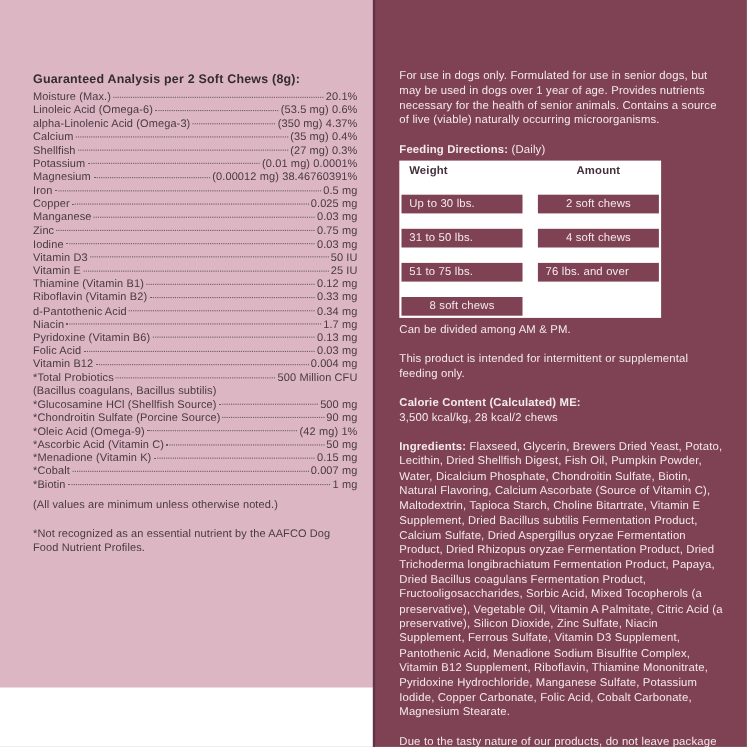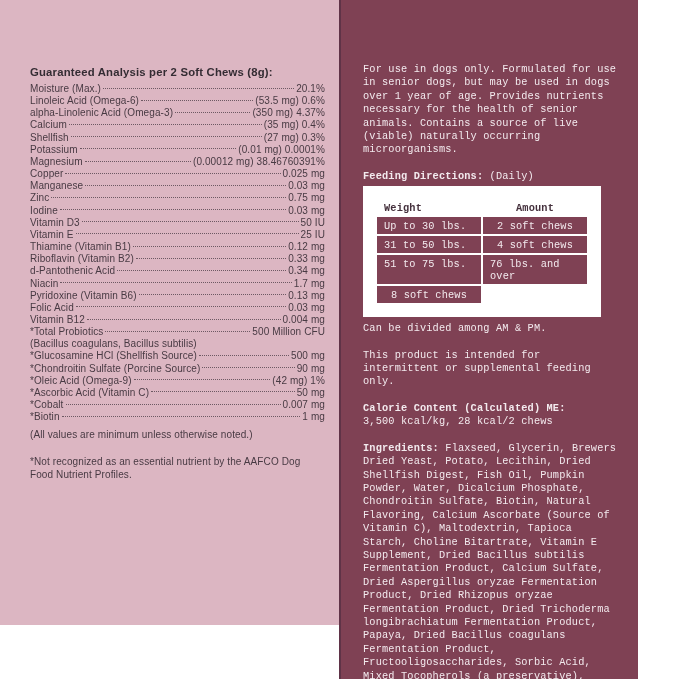--- a/index.html
+++ b/index.html
@@ -68,47 +68,46 @@
   .ga-note2 {
     font-size: 10px;
     line-height: 13px;
     margin: 13px 0 0 0;
     letter-spacing: 0.1px;
     max-width: 282px;
   }
 
   
   .panel-right {
-    width: 299px; height: 679px;
+    width: 340px; height: 679px;
     background: var(--maroon);
     color: var(--cream);
     padding: 63px 19px 0 22px;
     border-left: 2px solid var(--edge);
     flex: none;
-    font-family: Liberation Mono, monospace;
   }
   .panel-right p {
     margin: 0;
     font-size: 10.3px;
     line-height: 13.4px;
     letter-spacing: 0.15px;
   }
   .b { font-weight: bold; }
   .mt { margin-top: 13px !important; }
 
   .feeding-title { margin-top: 13px !important; }
 
   .ftable {
     margin-top: 3px;
     width: 238px;
     background: var(--table-bg);
-    padding: 14px;
+    padding: 2px;
     display: grid;
     grid-template-columns: 1fr 1fr;
-    gap: 2px;
+    gap: 14px;
   }
   .fcell {
     font-size: 10.3px;
     line-height: 12px;
     letter-spacing: 0.15px;
   }
   .fcell.head {
     background: var(--table-bg);
     color: var(--table-head-ink);
     font-weight: bold;
@@ -167,20 +166,25 @@
         <span class="leader"></span>
         <span class="val">(0.01 mg) 0.0001%</span>
       </div>
 
       <div class="ga-row">
         <span class="lbl">Magnesium</span>
         <span class="leader"></span>
         <span class="val">(0.00012 mg) 38.46760391%</span>
       </div>
 
+      <div class="ga-row">
+        <span class="lbl">Iron</span>
+        <span class="leader"></span>
+        <span class="val">0.5 mg</span>
+      </div>
 
       <div class="ga-row">
         <span class="lbl">Copper</span>
         <span class="leader"></span>
         <span class="val">0.025 mg</span>
       </div>
 
       <div class="ga-row">
         <span class="lbl">Manganese</span>
         <span class="leader"></span>
@@ -283,20 +287,25 @@
         <span class="leader"></span>
         <span class="val">(42 mg) 1%</span>
       </div>
 
       <div class="ga-row">
         <span class="lbl">*Ascorbic Acid (Vitamin C)</span>
         <span class="leader"></span>
         <span class="val">50 mg</span>
       </div>
 
+      <div class="ga-row">
+        <span class="lbl">*Menadione (Vitamin K)</span>
+        <span class="leader"></span>
+        <span class="val">0.15 mg</span>
+      </div>
 
       <div class="ga-row">
         <span class="lbl">*Cobalt</span>
         <span class="leader"></span>
         <span class="val">0.007 mg</span>
       </div>
 
       <div class="ga-row">
         <span class="lbl">*Biotin</span>
         <span class="leader"></span>

